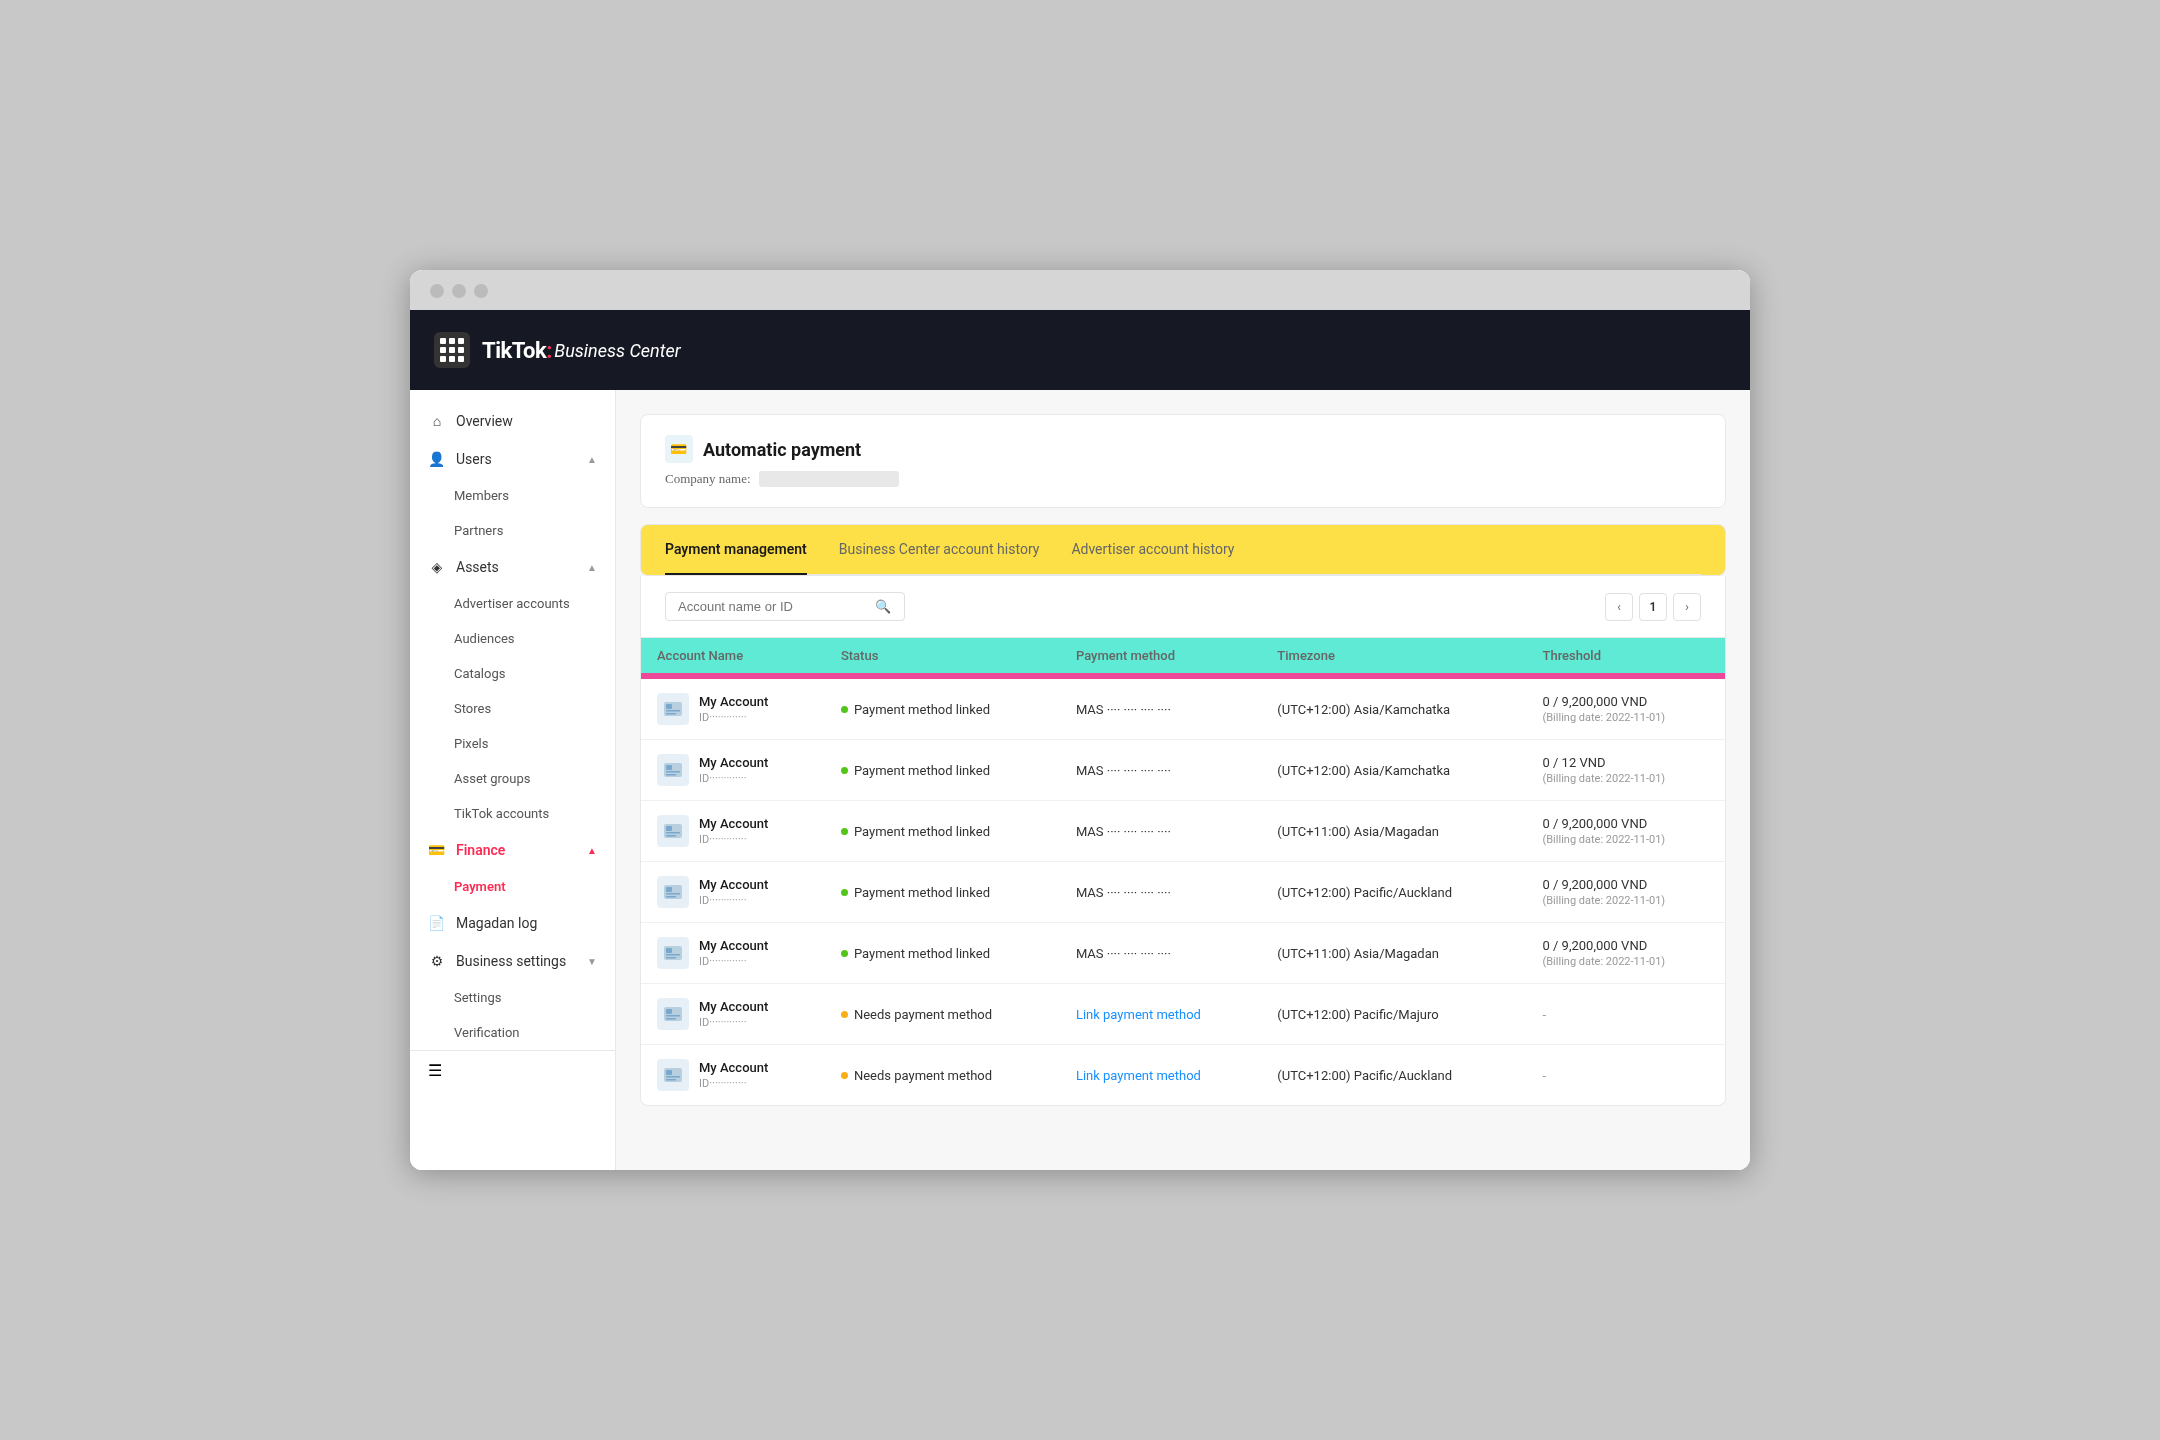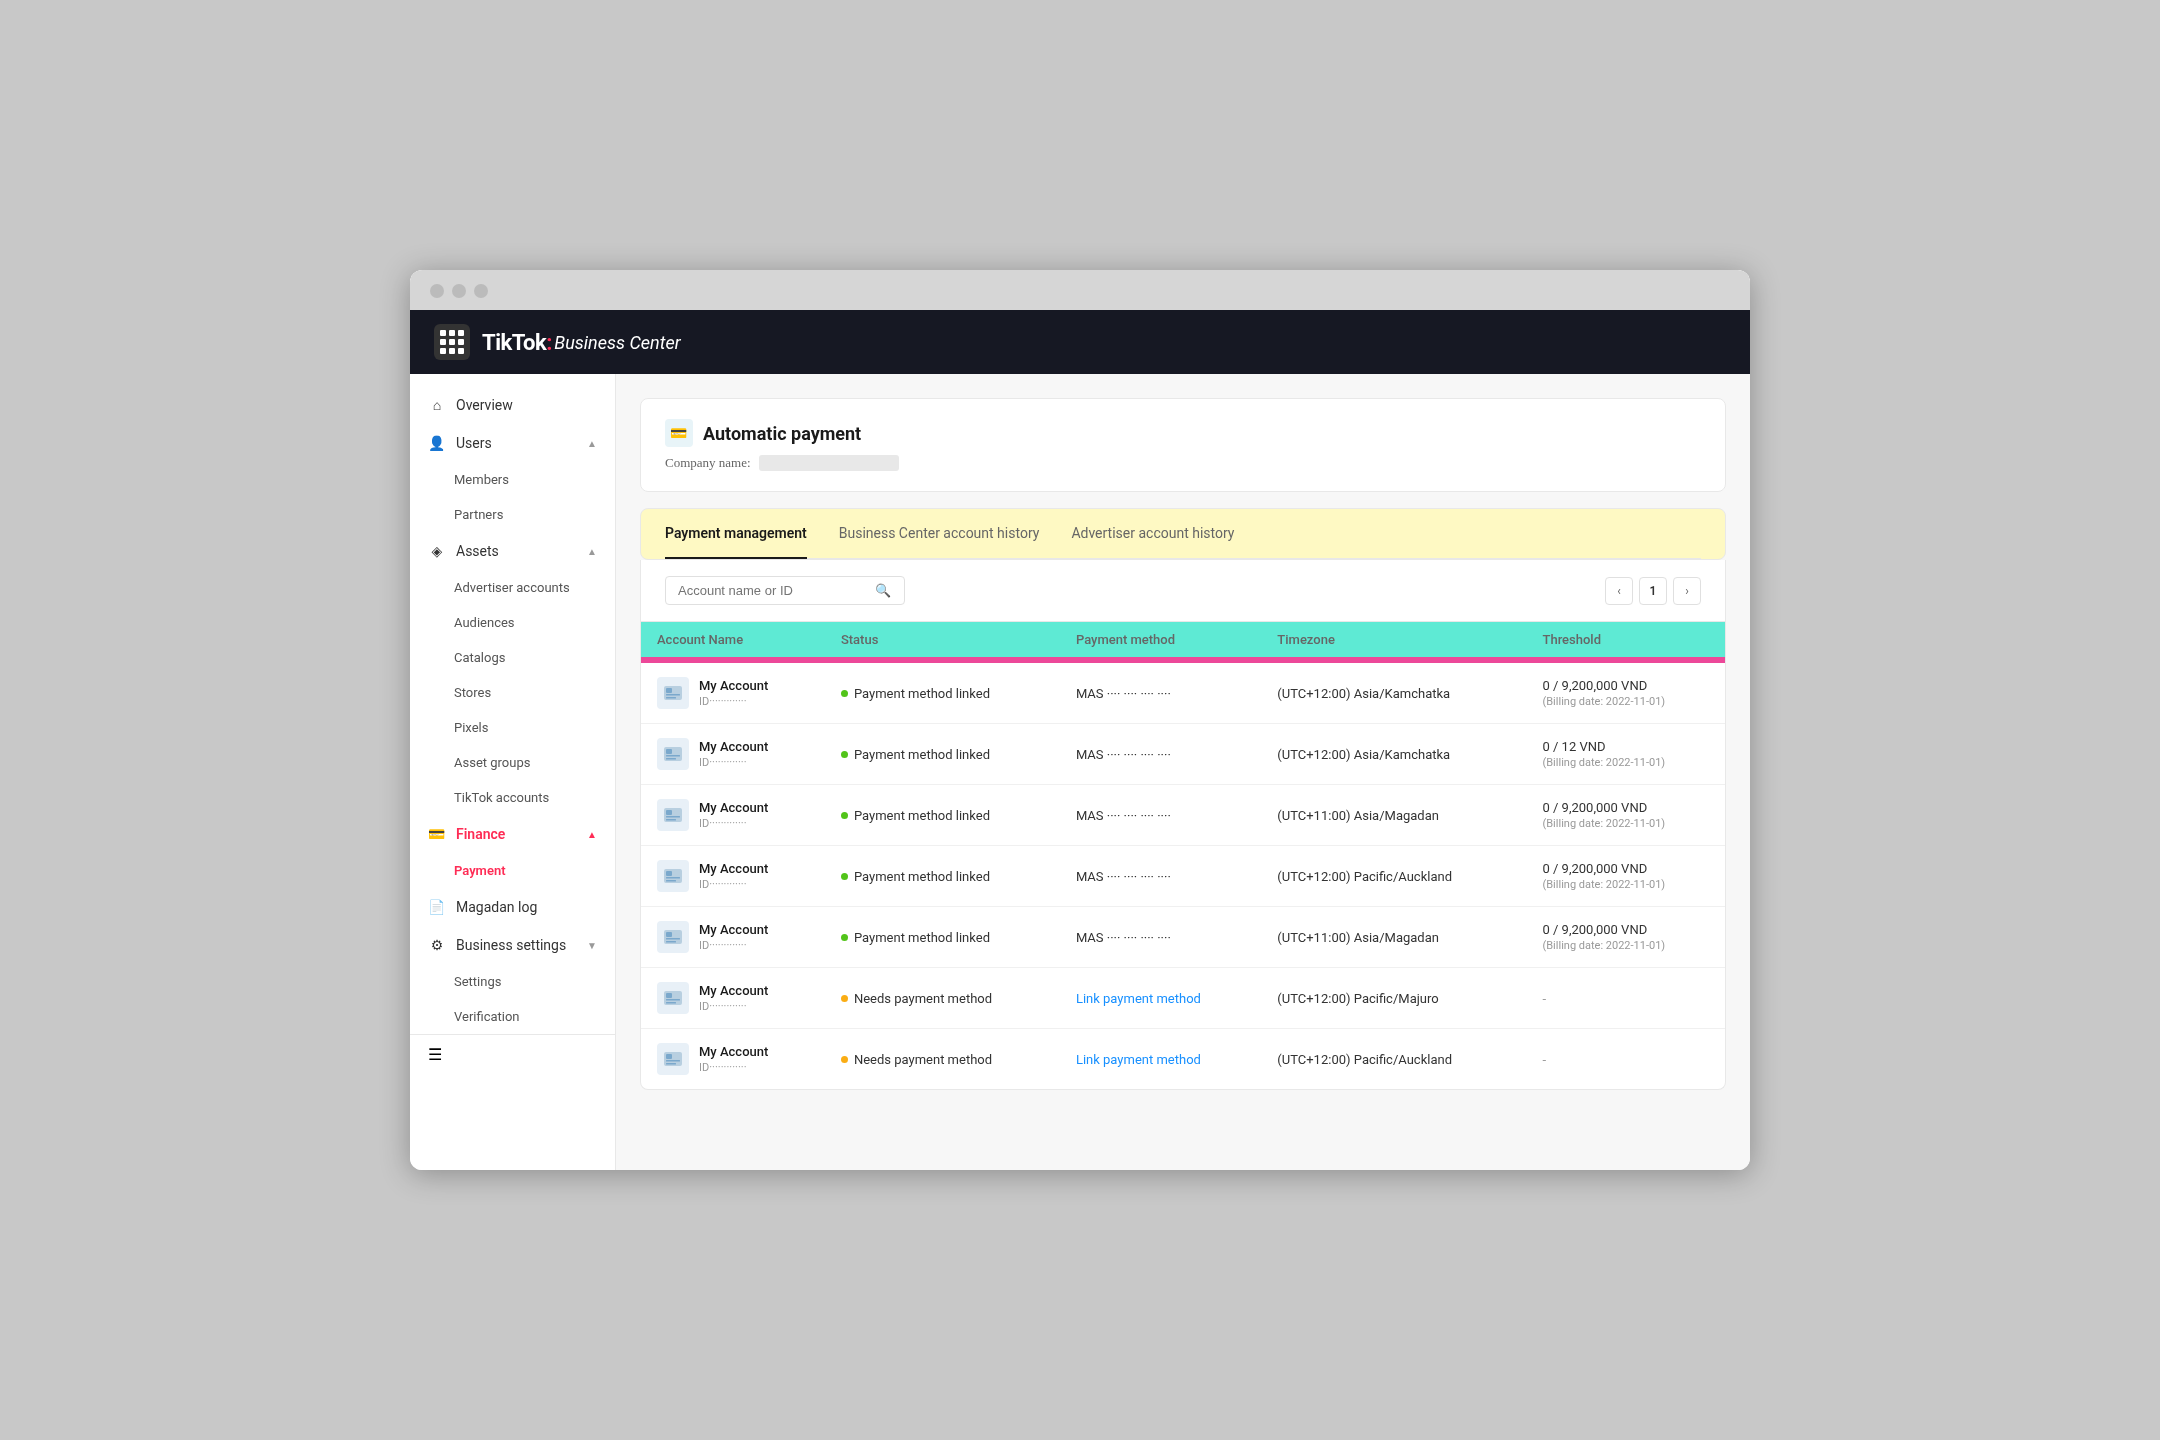--- a/index.html
+++ b/index.html
@@ -38,21 +38,21 @@
     .app-container {
       display: flex;
       flex-direction: column;
       height: calc(100vh - 80px);
       max-height: 860px;
     }
     
     .header {
       background: #161823;
       padding: 0 24px;
-      height: 64px;
+      height: 80px;
       display: flex;
       align-items: center;
       gap: 12px;
       flex-shrink: 0;
     }
     .header-grid-icon {
       width: 36px;
       height: 36px;
       background: #333;
       border-radius: 6px;
@@ -190,21 +190,21 @@
       font-family: Liberation Serif, serif;
     }
     .company-name-placeholder {
       width: 140px;
       height: 16px;
       background: #e8e8e8;
       border-radius: 3px;
     }
     
     .tabs-container {
-      background: #fef9c3;
+      background: #fde047;
       border-radius: 8px;
       padding: 0 24px;
       border: 1px solid #e8e8e8;
       margin-bottom: 0;
     }
     .tabs {
       display: flex;
       gap: 0;
       border-bottom: 1px solid #e8e8e8;
     }

